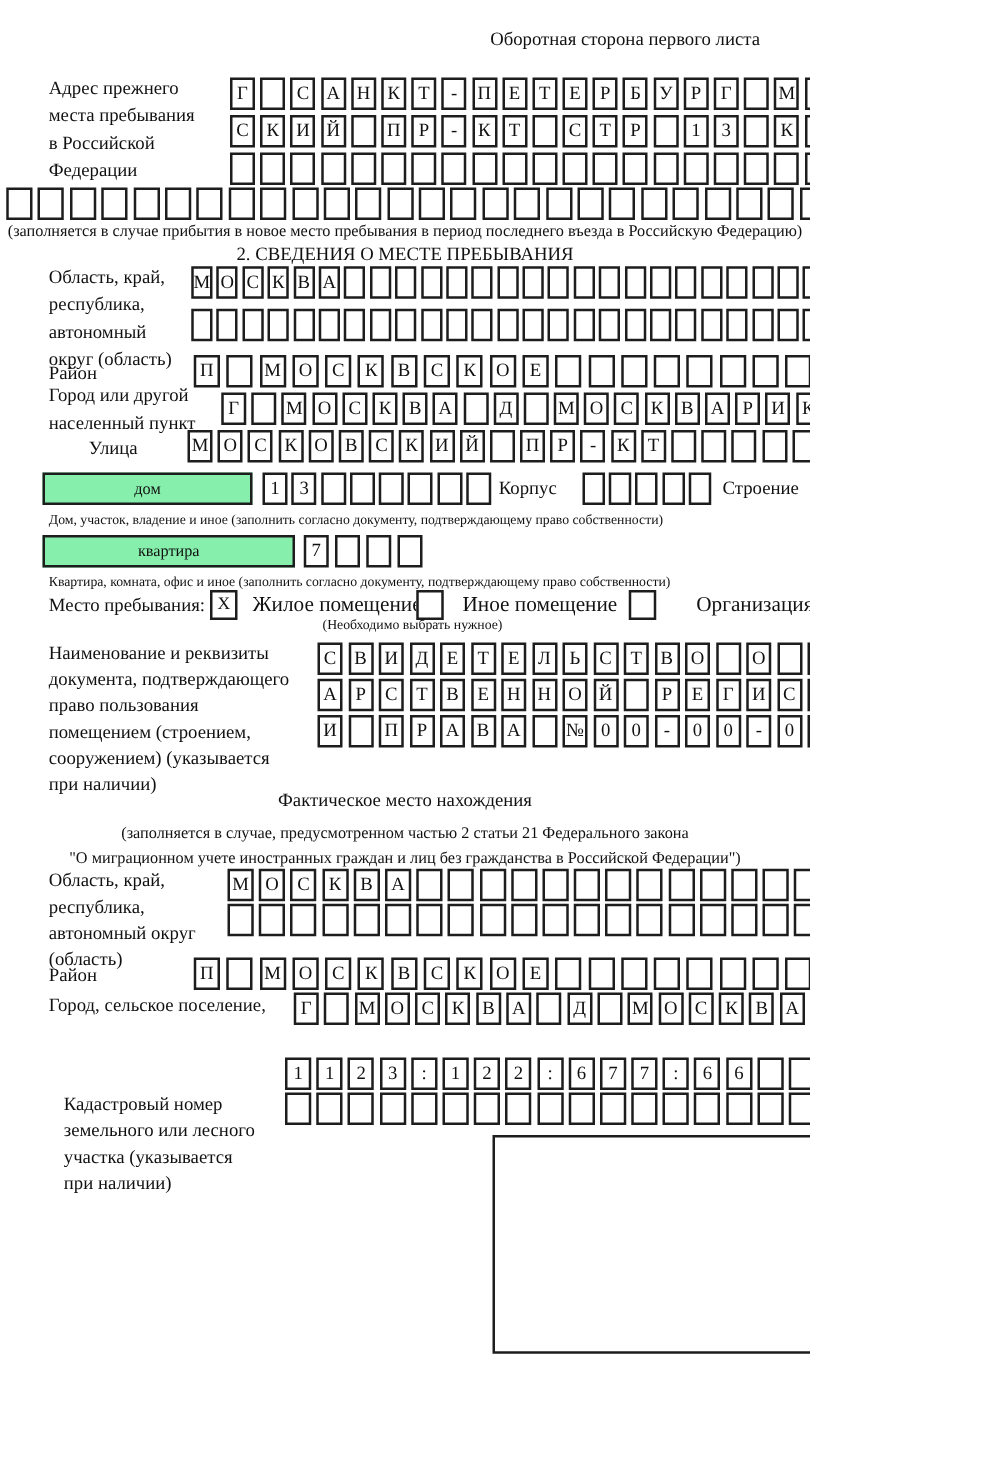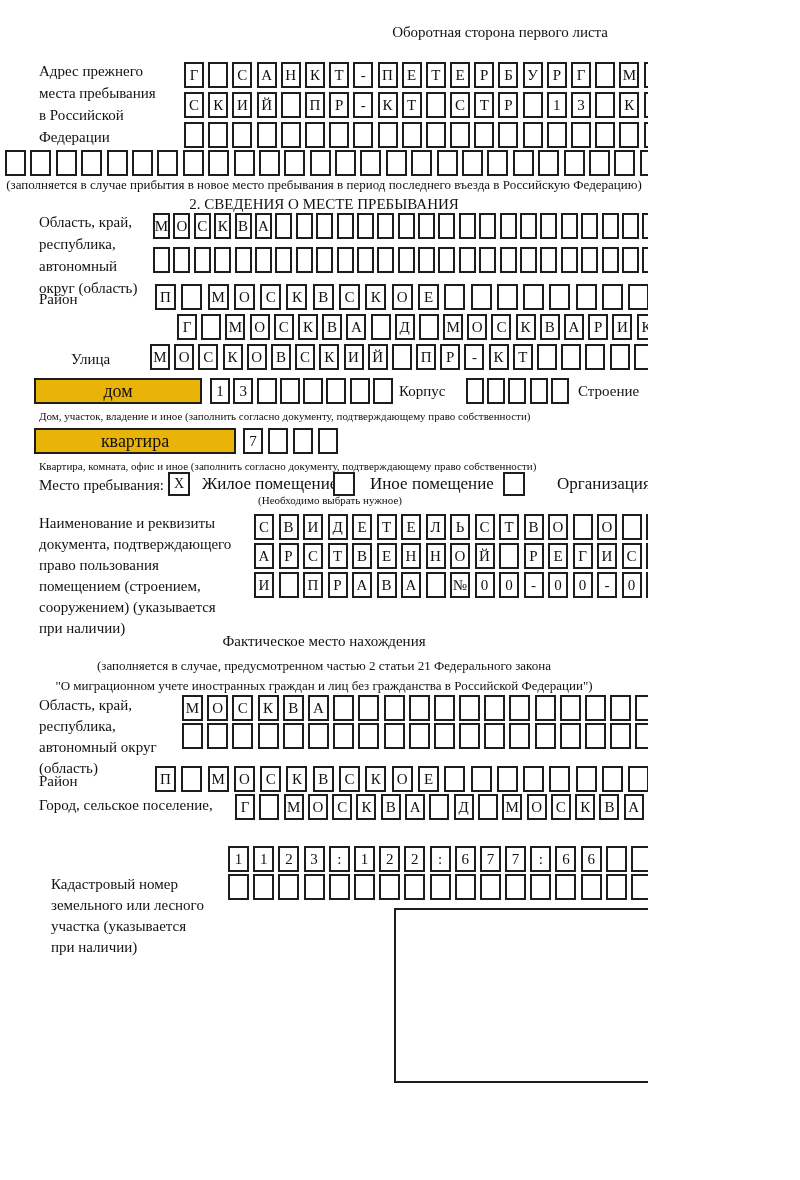--- a/index.html
+++ b/index.html
@@ -4,21 +4,21 @@
 <style>
   html,body{margin:0;padding:0;background:#ffffff;}
   #page{position:relative;width:648px;height:1180px;background:#fff;
         font-family:"Liberation Serif","DejaVu Serif",serif;color:#111;overflow:hidden;}
   .abs{position:absolute;}
   .row{position:absolute;display:flex;gap:var(--g,4px);}
   .cell{box-sizing:border-box;flex:none;width:var(--cw,20px);height:26px;border:2px solid #1d1d1d;
         display:inline-flex;align-items:center;justify-content:center;
         font-size:15px;line-height:1;background:#fff;}
   .lblbox{box-sizing:border-box;position:absolute;border:2px solid #1d1d1d;height:26px;
-        display:flex;align-items:center;justify-content:center;font-size:18px;background:#eab308;}
+        display:flex;align-items:center;justify-content:center;font-size:13px;background:#86efac;}
   .lbl{font-size:15px;line-height:22px;}
   .lbl .ln{display:block;}
   .lbl21 .ln{line-height:21px;}
   .cap{font-size:11px;line-height:16px;}
   .note{font-size:13px;line-height:16px;text-align:center;width:100%;}
   .title{font-size:15px;font-weight:normal;text-align:center;width:100%;}
   .ckcell{position:absolute;width:22px;height:24px;box-sizing:border-box;border:2px solid #1d1d1d;
         display:flex;align-items:center;justify-content:center;font-size:14px;background:#fff;}
   .opt{position:absolute;font-size:17px;}
   .stampbox{position:absolute;box-sizing:border-box;border:2px solid #1d1d1d;background:#fff;}
@@ -243,20 +243,24 @@
       <span class="cell"></span>
       <span class="cell"></span>
       <span class="cell"></span>
       <span class="cell"></span>
       <span class="cell"></span>
       <span class="cell"></span>
       <span class="cell"></span>
       <span class="cell"></span>
     </div>
 
+  <div class="abs lbl" style="left:39px;top:306px;width:140px;">
+      <span class="ln">Город или другой</span>
+      <span class="ln">населенный пункт</span>
+    </div>
   <div class="row" style="left:177px;top:314px;--cw:20px;--g:4.2px;">
       <span class="cell">Г</span>
       <span class="cell"></span>
       <span class="cell">М</span>
       <span class="cell">О</span>
       <span class="cell">С</span>
       <span class="cell">К</span>
       <span class="cell">В</span>
       <span class="cell">А</span>
       <span class="cell"></span>

